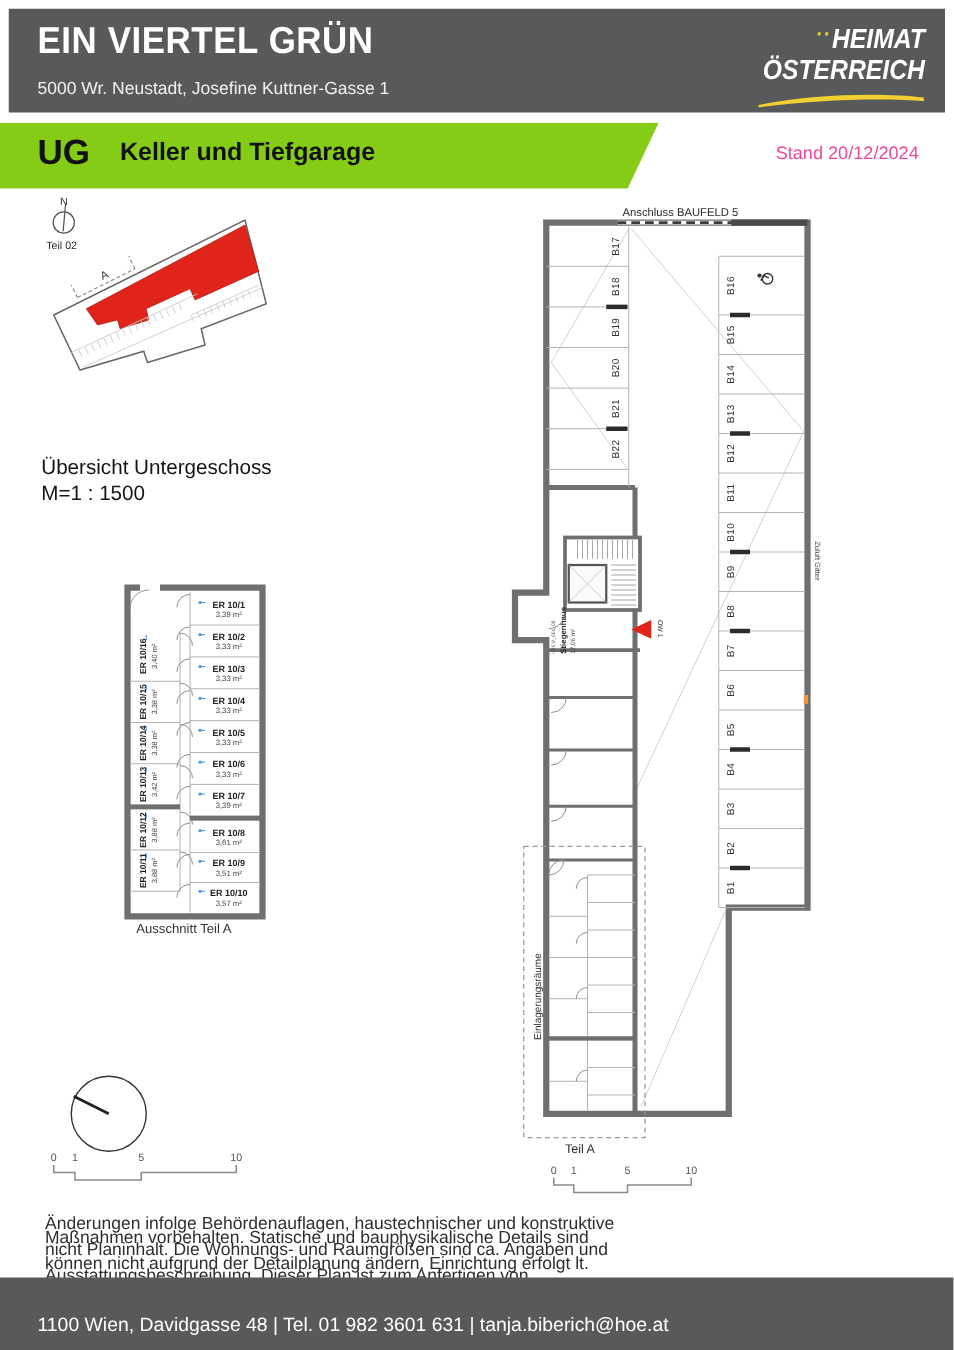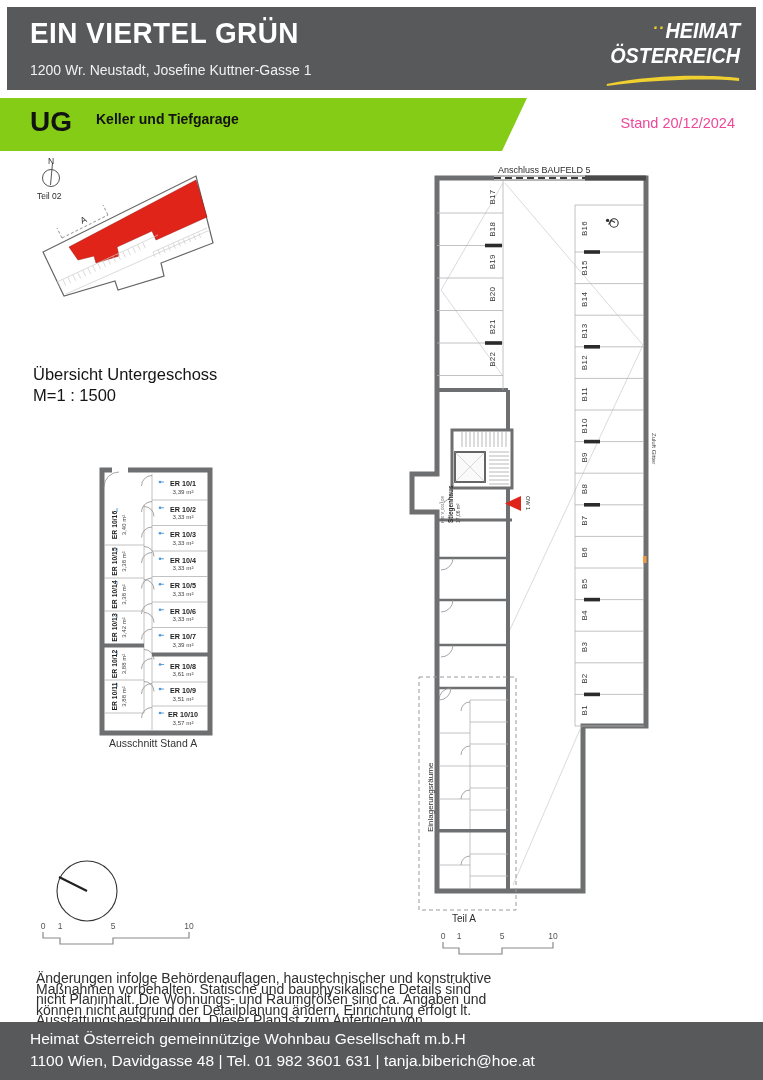--- a/index.html
+++ b/index.html
@@ -15,21 +15,21 @@
           transform:scaleX(.93);transform-origin:left top;white-space:nowrap;}
   #haddr{left:23px;top:55px;font-size:14px;color:#f1f1f1;}
   #logo{right:16px;top:12px;text-align:right;color:#fff;font-style:italic;font-weight:bold;
         font-size:22px;line-height:23px;transform:scaleX(.9);transform-origin:right top;white-space:nowrap;}
   #logo .dots{color:#EFD02F;font-size:17px;letter-spacing:1px;position:relative;top:-5px;margin-right:1px;}
 
   
   #band{left:0;top:98px;width:763px;height:53px;background:#84cc16;
         clip-path:polygon(0 0,527px 0,502px 100%,0 100%);}
   #ug{left:30px;top:8px;font-size:28px;font-weight:bold;color:#121212;}
-  #btitle{left:96px;top:13px;font-size:14px;font-weight:bold;color:#121212;}
+  #btitle{left:96px;top:13px;font-size:20px;font-weight:bold;color:#121212;}
   #stand{right:28px;top:115px;font-size:14.5px;color:#ec4899;}
 
   
   #ov-cap{left:33px;top:332px;font-size:16.5px;line-height:21px;color:#151515;margin-top:32px;}
   #det-cap{left:109px;top:737px;font-size:10.5px;color:#333;}
   #disc{left:36px;top:973px;width:470px;font-size:14px;line-height:10.6px;color:#2e2e2e;}
 
   
   #fgray{left:0;top:1022px;width:763px;height:58px;background:#58595B;}
   #fyellow{left:480px;top:1022px;width:283px;height:58px;background:#EFD02F;
@@ -51,21 +51,21 @@
   .larea{font-size:6px;fill:#444;}
   .planlbl{fill:#2b2b2b;}
 </style>
 </head>
 <body>
 
 <div id="page">
 
   <div class="abs" id="header">
     <div class="abs" id="htitle">EIN VIERTEL GRÜN</div>
-    <div class="abs" id="haddr">1200 Wr. Neustadt, Josefine Kuttner-Gasse 1</div>
+    <div class="abs" id="haddr">5000 Wr. Neustadt, Josefine Kuttner-Gasse 1</div>
     <div class="abs" id="logo">
       <div><span class="dots">··</span><span>HEIMAT</span></div>
       <div>ÖSTERREICH</div>
       <svg width="150" height="13" viewBox="0 0 150 13" style="position:static">
         <path d="M2,11 C50,2 112,1 149,5 L149,8 C112,5 50,7 2,13 Z" fill="#EFD02F"></path>
       </svg>
     </div>
   </div>
 
   <div class="abs" id="band">
@@ -214,21 +214,21 @@
         <text x="183" y="693.2" class="rid" text-anchor="middle">ER 10/9</text>
         <text x="183" y="700.5" class="rarea" text-anchor="middle">3,51 m²</text>
         <line x1="152" y1="706" x2="208" y2="706" class="tl"></line>
         <path d="M152,707.5 A10.5,10.5 0 0 0 141.5,718" class="arc"></path>
         <circle cx="160" cy="713" r="1.3" fill="#4f97d8"></circle>
         <line x1="160" y1="713" x2="164" y2="713" stroke="#4f97d8" stroke-width="0.9"></line>
         <text x="183" y="717.2" class="rid" text-anchor="middle">ER 10/10</text>
         <text x="183" y="724.5" class="rarea" text-anchor="middle">3,57 m²</text>
       </g>
   </svg>
-  <div class="abs" id="det-cap">Ausschnitt Stand A</div>
+  <div class="abs" id="det-cap">Ausschnitt Teil A</div>
 
   <svg id="mp" viewBox="405 162 262 798" style="left:405px;top:162px" width="262" height="798">
     <path d="M437,178 L646,178 L646,726 L583,726 L583,891 L437,891 L437,512 L412,512 L412,474 L437,474 Z" class="wallpath"></path>
     <line x1="494" y1="178" x2="600" y2="178" stroke="#fff" stroke-width="3"></line>
     <line x1="494" y1="178" x2="600" y2="178" stroke="#3c3c3c" stroke-width="2.2" stroke-dasharray="7,4"></line>
     <line x1="585" y1="178" x2="646" y2="178" stroke="#4a4a4a" stroke-width="5"></line>
     <text x="498" y="173" font-size="9" class="planlbl">Anschluss BAUFELD 5</text>
 
     <path d="M503,183 L441,290 M441,290 L502,375 M505,183 L643,345 M643,345 L507,636 M581,727 L513,885" class="xl" fill="none"></path>
 
@@ -387,17 +387,16 @@
     <text x="121" y="9" text-anchor="middle" font-size="8.5" fill="#555">10</text>
   </svg>
 
   <div class="abs" id="disc">
     <div>Änderungen infolge Behördenauflagen, haustechnischer und konstruktive Maßnahmen vorbehalten. Statische und bauphysikalische Details sind</div>
     <div>nicht Planinhalt. Die Wohnungs- und Raumgrößen sind ca. Angaben und können nicht aufgrund der Detailplanung ändern. Einrichtung erfolgt lt.</div>
     <div>Ausstattungsbeschreibung. Dieser Plan ist zum Anfertigen von Einbaumöbeln nicht geeignet. Es sind unbedingt Naturmaße zu nehmen !</div>
   </div>
 
   <div class="abs" id="fgray">
-    <div class="abs" id="fco">Heimat Österreich gemeinnützige Wohnbau Gesellschaft m.b.H</div>
     <div class="abs" id="fct">1100 Wien, Davidgasse 48 | Tel. 01 982 3601 631 | tanja.biberich@hoe.at</div>
   </div>
 
 </div>
 
 </body></html>

